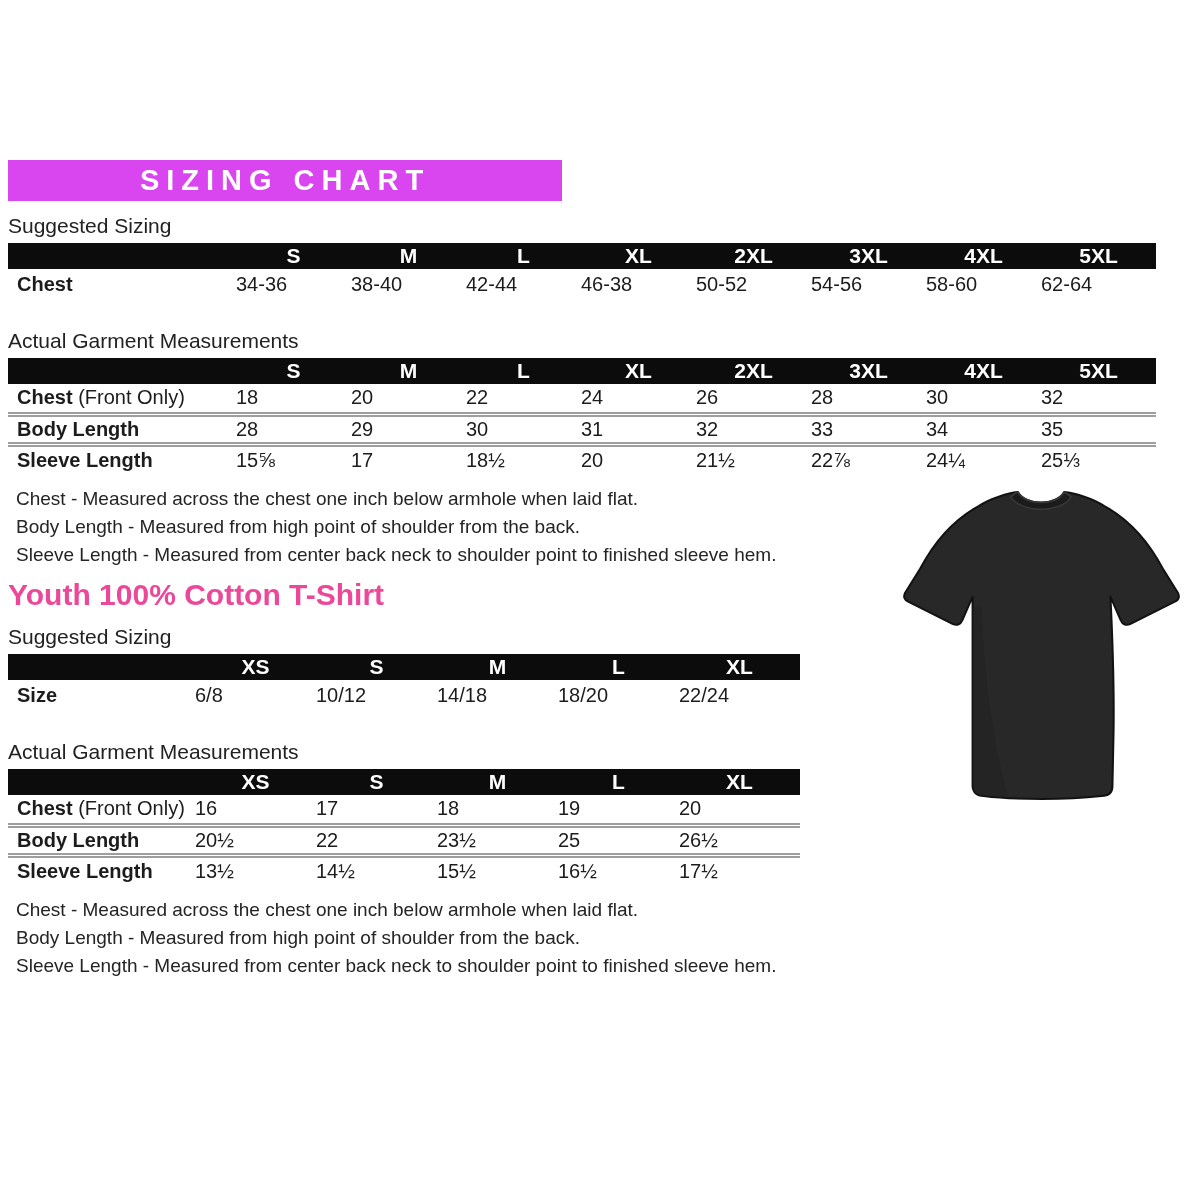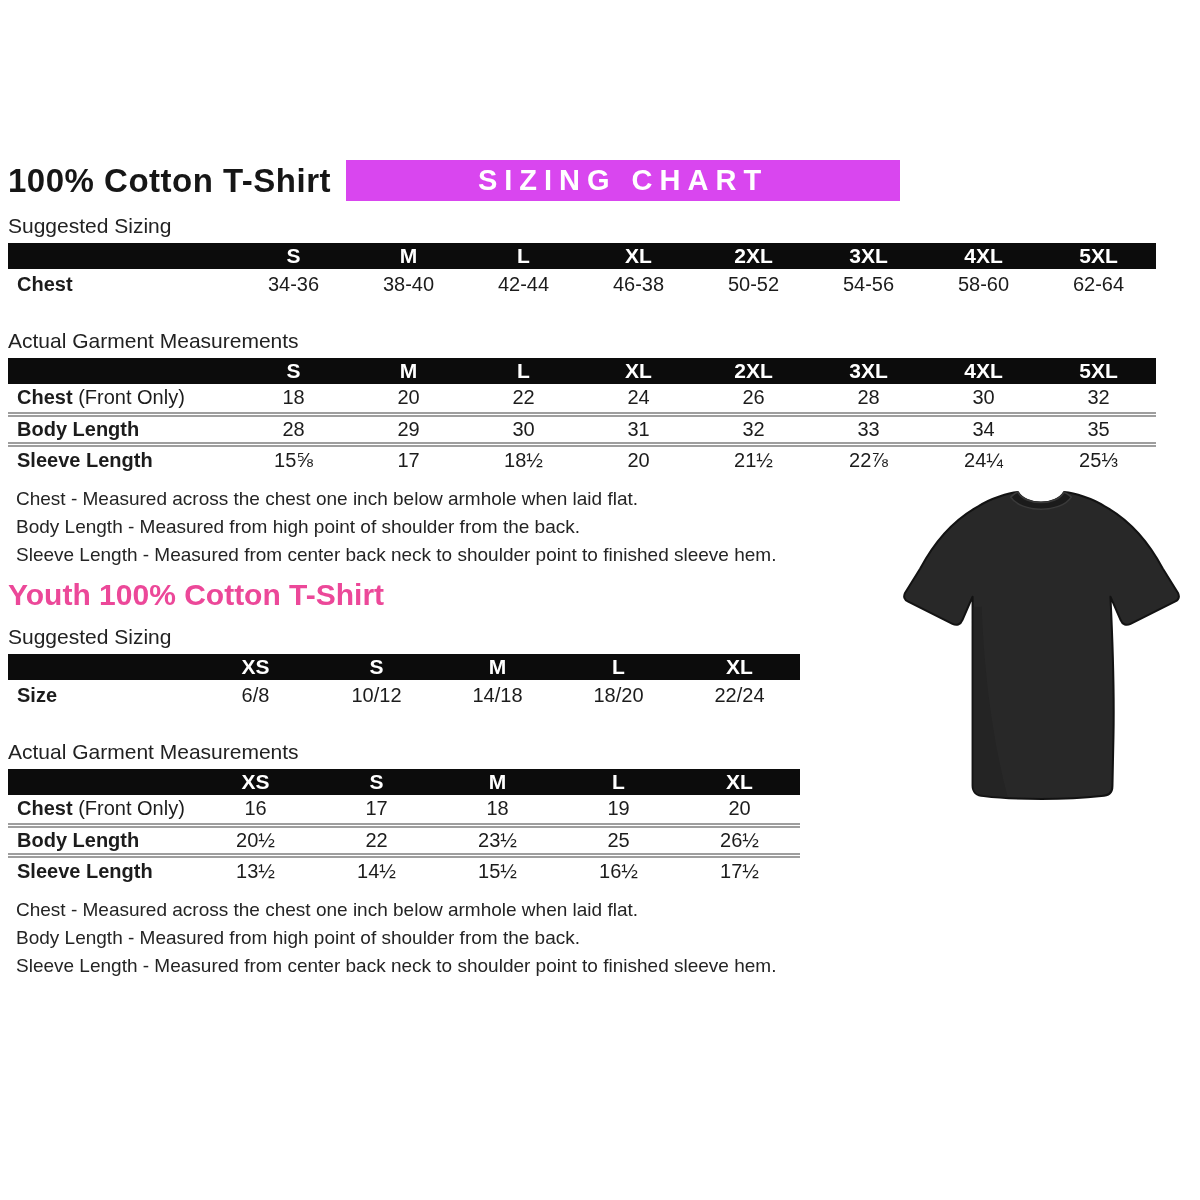--- a/index.html
+++ b/index.html
@@ -58,21 +58,21 @@
     background: #0c0c0c;
     color: #ffffff;
     font-size: 21px;
     font-weight: 700;
     height: 26px;
     text-align: center;
     padding: 0;
   }
   tbody td {
     font-size: 20px;
-    text-align: center;
+    text-align: left;
     height: 30px;
     padding: 0;
     color: #1c1c1c;
   }
   td.rowlabel {
     text-align: left;
     padding-left: 9px;
     font-weight: 700;
   }
   td.rowlabel .suffix { font-weight: 400; }
@@ -100,21 +100,20 @@
     height: 322px;
   }
 </style>
 </head>
 <body>
 
 <div class="page">
   <div class="content">
 
     <div class="header-row">
-      <h1 class="page-title">100% Cotton T-Shirt</h1>
       <div class="banner">SIZING CHART</div>
     </div>
 
     <div class="section-label">Suggested Sizing</div>
     <table class="adult">
       <colgroup>
           <col style="width:228px">
           <col span="8" style="width:115px">
         </colgroup>
       <thead>

